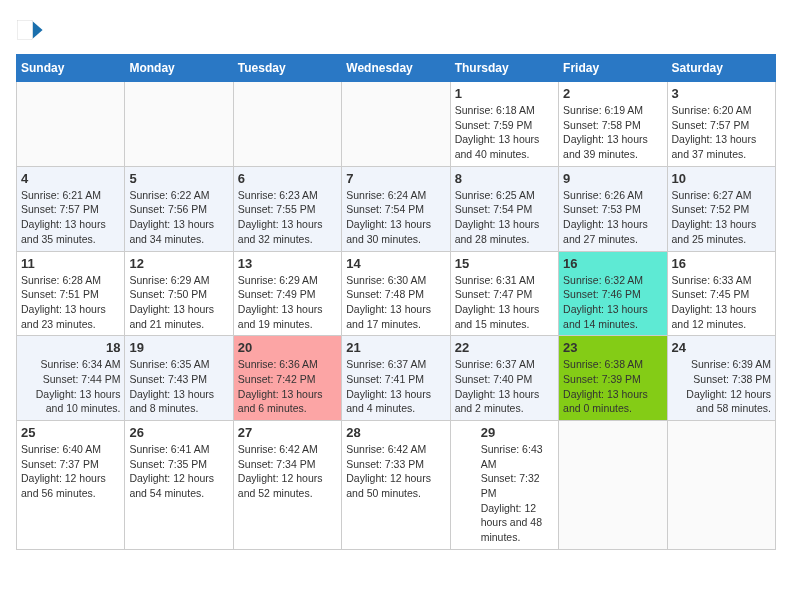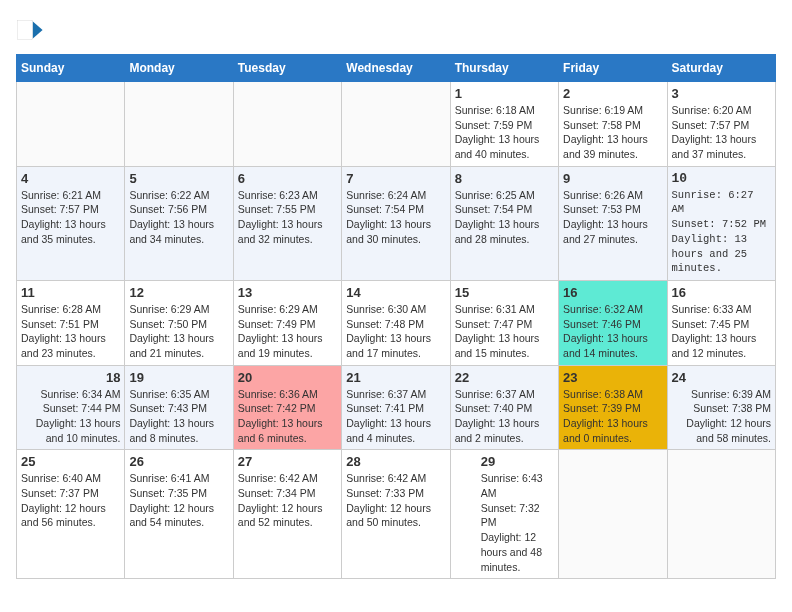--- a/index.html
+++ b/index.html
@@ -168,21 +168,21 @@
           <div class="day-info" style="white-space: pre-line;">Sunrise: 6:25 AM
 Sunset: 7:54 PM
 Daylight: 13 hours and 28 minutes.</div>
         </td>
         <td style="background-color: rgb(240, 244, 251);">
           <div class="day-num">9</div>
           <div class="day-info" style="white-space: pre-line;">Sunrise: 6:26 AM
 Sunset: 7:53 PM
 Daylight: 13 hours and 27 minutes.</div>
         </td>
-        <td style="background-color: rgb(240, 244, 251); font-family: Liberation Mono, monospace;">
+        <td style="background-color: rgb(240, 244, 251);">
           <div class="day-num">10</div>
           <div class="day-info" style="white-space: pre-line;">Sunrise: 6:27 AM
 Sunset: 7:52 PM
 Daylight: 13 hours and 25 minutes.</div>
         </td>
       </tr>
       <tr>
         <td style="background-color: rgb(255, 255, 255);">
           <div class="day-num">11</div>
           <div class="day-info" style="white-space: pre-line;">Sunrise: 6:28 AM
@@ -250,21 +250,21 @@
           <div class="day-info" style="white-space: pre-line;">Sunrise: 6:37 AM
 Sunset: 7:41 PM
 Daylight: 13 hours and 4 minutes.</div>
         </td>
         <td style="background-color: rgb(240, 244, 251);">
           <div class="day-num">22</div>
           <div class="day-info" style="white-space: pre-line;">Sunrise: 6:37 AM
 Sunset: 7:40 PM
 Daylight: 13 hours and 2 minutes.</div>
         </td>
-        <td style="background-color: #eab308;">
+        <td style="background-color: #84cc16;">
           <div class="day-num">23</div>
           <div class="day-info" style="white-space: pre-line;">Sunrise: 6:38 AM
 Sunset: 7:39 PM
 Daylight: 13 hours and 0 minutes.</div>
         </td>
         <td style="background-color: rgb(240, 244, 251);">
           <div class="day-num">24</div>
           <div class="day-info" style="white-space: pre-line; text-align: right;">Sunrise: 6:39 AM
 Sunset: 7:38 PM
 Daylight: 12 hours and 58 minutes.</div>

